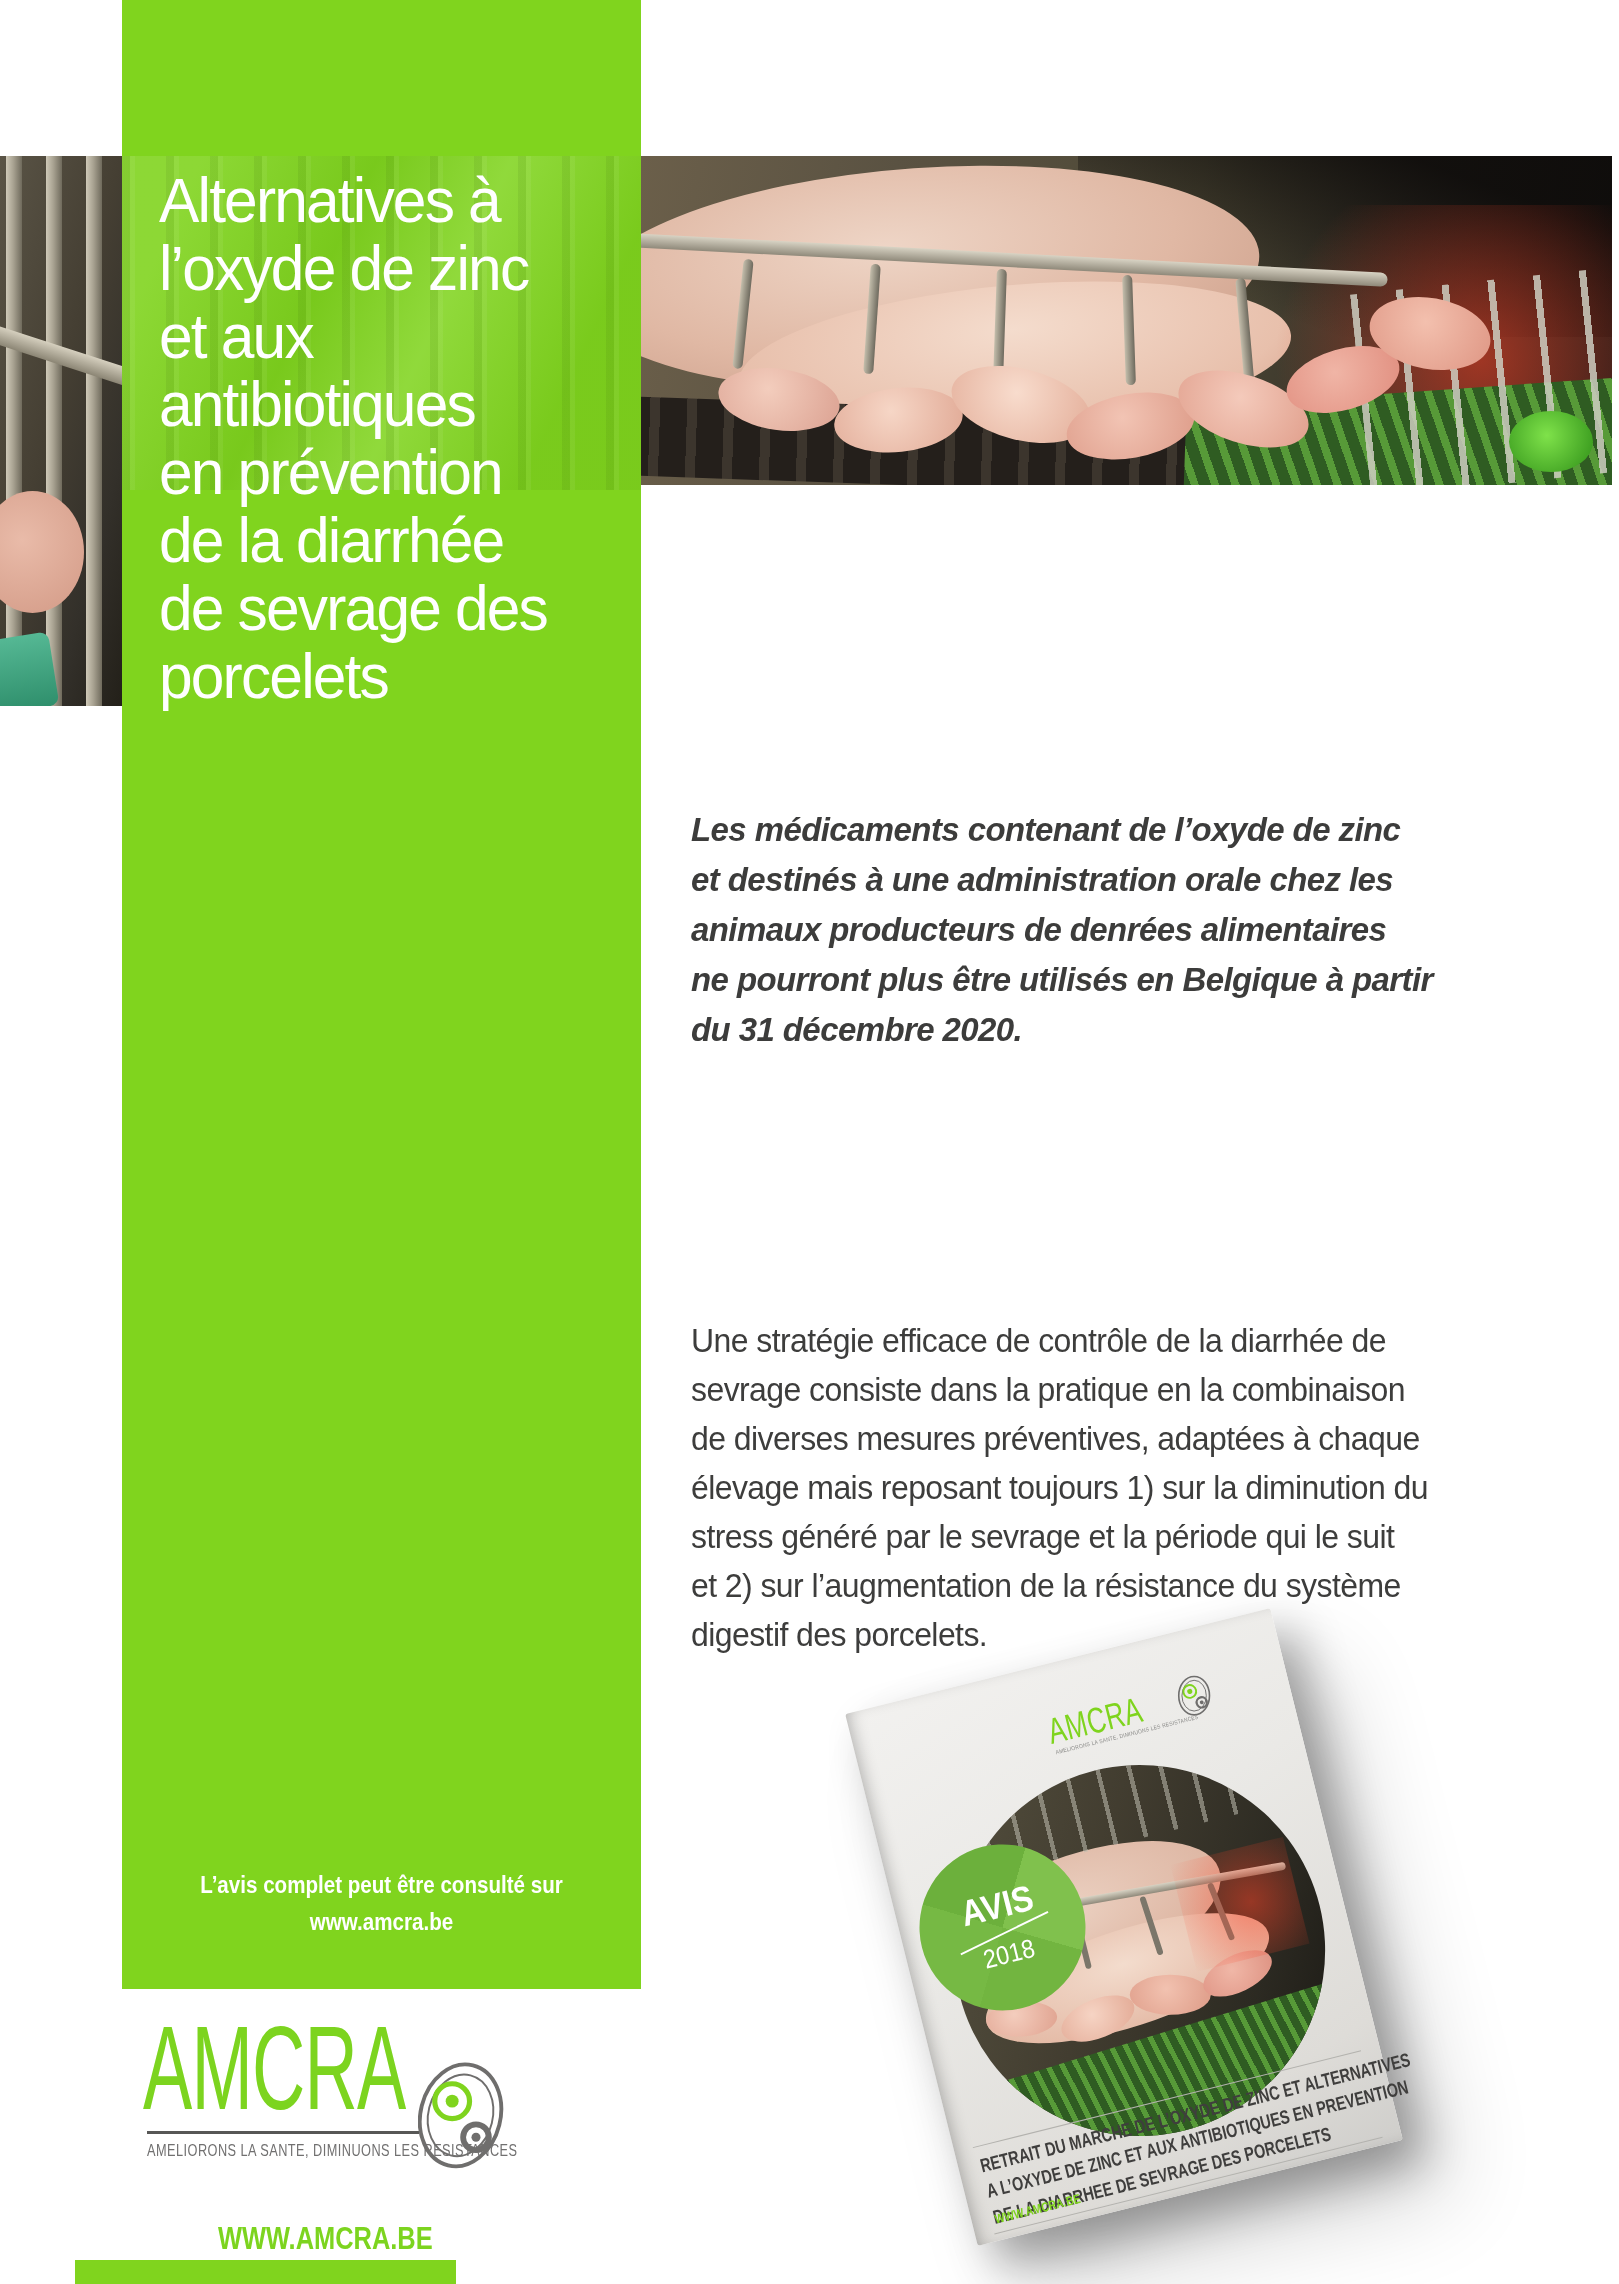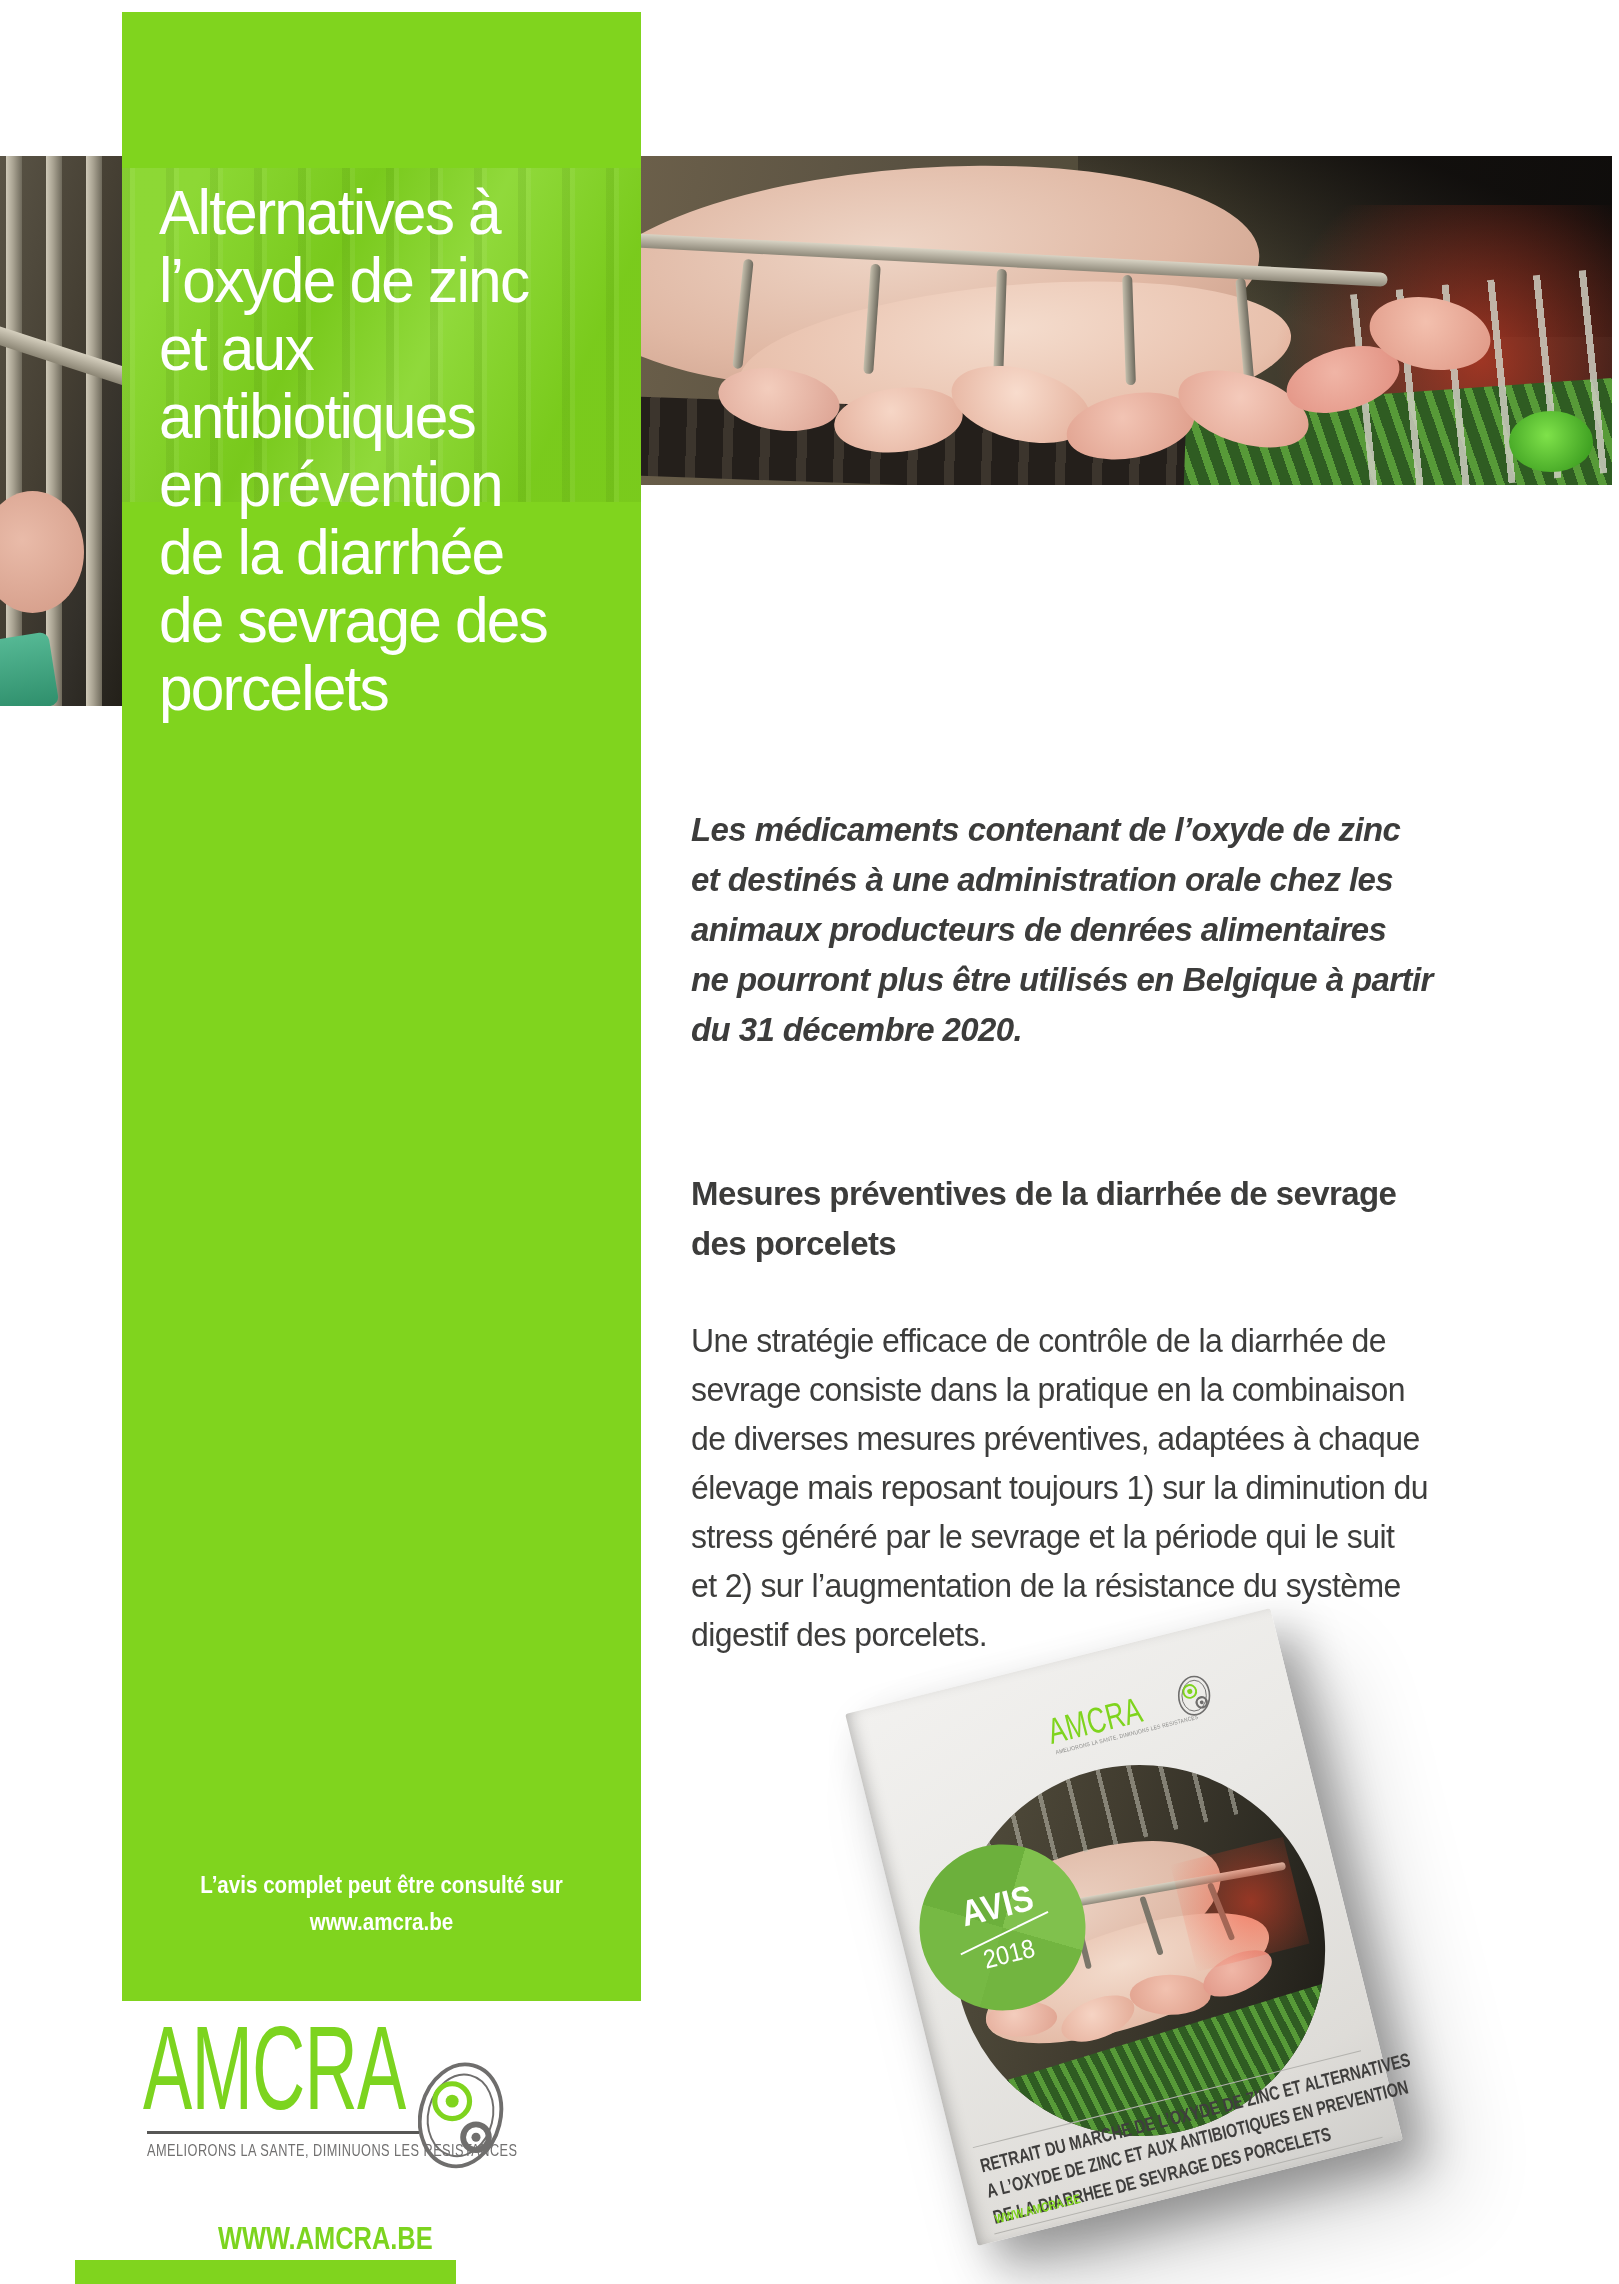--- a/index.html
+++ b/index.html
@@ -1,21 +1,21 @@
 <!DOCTYPE html>
 <html style="font-size:10.3px"><head>
 <meta charset="utf-8">
 <style>
   html,body{margin:0;padding:0;background:#ffffff;}
   #page{
     position:relative; width:1620px; height:2284px; background:#ffffff;
     font-family:"Liberation Sans", sans-serif; overflow:hidden;
   }
   
-  #green-band{position:absolute; left:122px; top:0; width:519px; height:1989px; background:#80d41e;margin-top:12px;}
+  #green-band{position:absolute; left:122px; top:0; width:519px; height:1989px; background:#80d41e;}
   #green-ghost{
     position:absolute; left:0; top:156px; width:519px; height:334px;
     background:
       repeating-linear-gradient(90deg, rgba(30,60,5,0.08) 0 7.7px, rgba(255,255,255,0.06) 7.7px 13px, transparent 13px 44px),
       linear-gradient(115deg, rgba(255,255,255,0.10) 12%, rgba(55,105,10,0.10) 38%, rgba(255,255,255,0.13) 58%, rgba(40,80,5,0.07) 82%);
   }
   #title-block{position:absolute; left:37px; top:166px; width:477px;}
   .title-line{
     font-size:63px; line-height:68px; font-weight:400; color:#ffffff;
     letter-spacing:-1.9px; transform:scaleX(0.96); transform-origin:left top; white-space:nowrap;
@@ -178,24 +178,20 @@
   </div>
 
   <div id="intro-block">
     <div class="text-line">Les médicaments contenant de l’oxyde de zinc</div>
     <div class="text-line">et destinés à une administration orale chez les</div>
     <div class="text-line">animaux producteurs de denrées alimentaires</div>
     <div class="text-line">ne pourront plus être utilisés en Belgique à partir</div>
     <div class="text-line">du 31 décembre 2020.</div>
   </div>
 
-  <div id="heading-block">
-    <div class="text-line">Mesures préventives de la diarrhée de sevrage</div>
-    <div class="text-line">des porcelets</div>
-  </div>
 
   <div id="body-block">
     <div class="text-line">Une stratégie efficace de contrôle de la diarrhée de</div>
     <div class="text-line">sevrage consiste dans la pratique en la combinaison</div>
     <div class="text-line">de diverses mesures préventives, adaptées à chaque</div>
     <div class="text-line">élevage mais reposant toujours 1) sur la diminution du</div>
     <div class="text-line">stress généré par le sevrage et la période qui le suit</div>
     <div class="text-line">et 2) sur l’augmentation de la résistance du système</div>
     <div class="text-line">digestif des porcelets.</div>
   </div>

